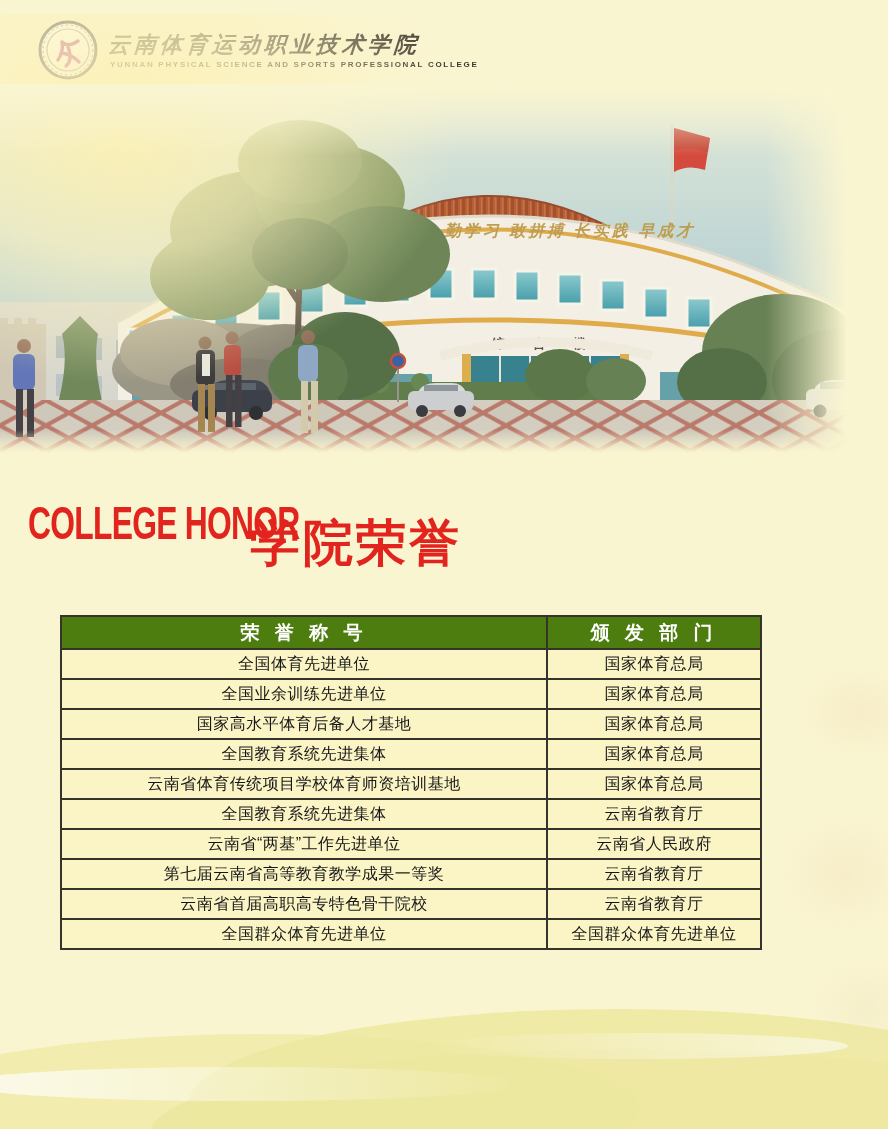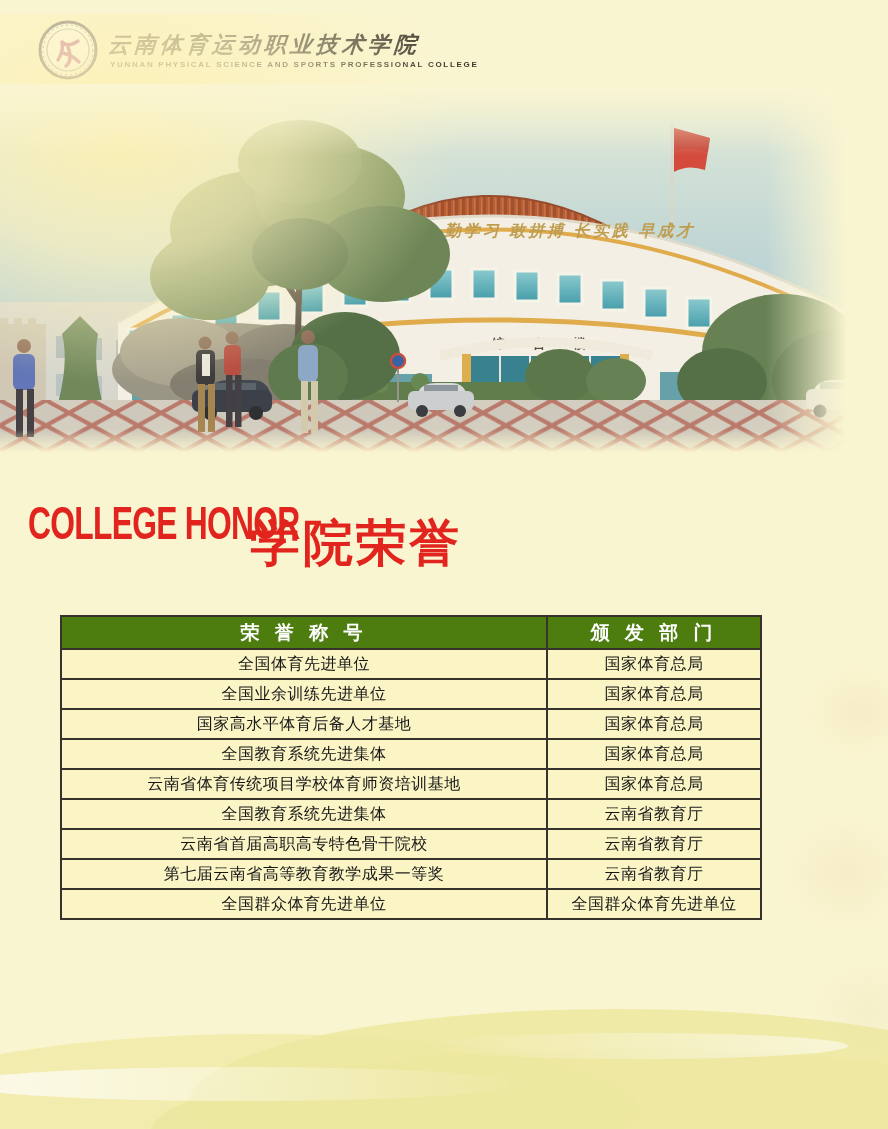--- a/index.html
+++ b/index.html
@@ -310,27 +310,31 @@
         </tr>
       <tr>
           <td>云南省体育传统项目学校体育师资培训基地</td>
           <td>国家体育总局</td>
         </tr>
       <tr>
           <td>全国教育系统先进集体</td>
           <td>云南省教育厅</td>
         </tr>
       <tr>
+          <td>云南省“两基”工作先进单位</td>
+          <td>云南省人民政府</td>
+        </tr>
+      <tr>
+          <td>第七届云南省高等教育教学成果一等奖</td>
+          <td>云南省教育厅</td>
+        </tr>
+      <tr>
           <td>云南省首届高职高专特色骨干院校</td>
           <td>云南省教育厅</td>
         </tr>
       <tr>
-          <td>第七届云南省高等教育教学成果一等奖</td>
-          <td>云南省教育厅</td>
-        </tr>
-      <tr>
           <td>全国群众体育先进单位</td>
           <td>全国群众体育先进单位</td>
         </tr>
     </tbody>
   </table>
 
 </div>
 
 </body></html>

